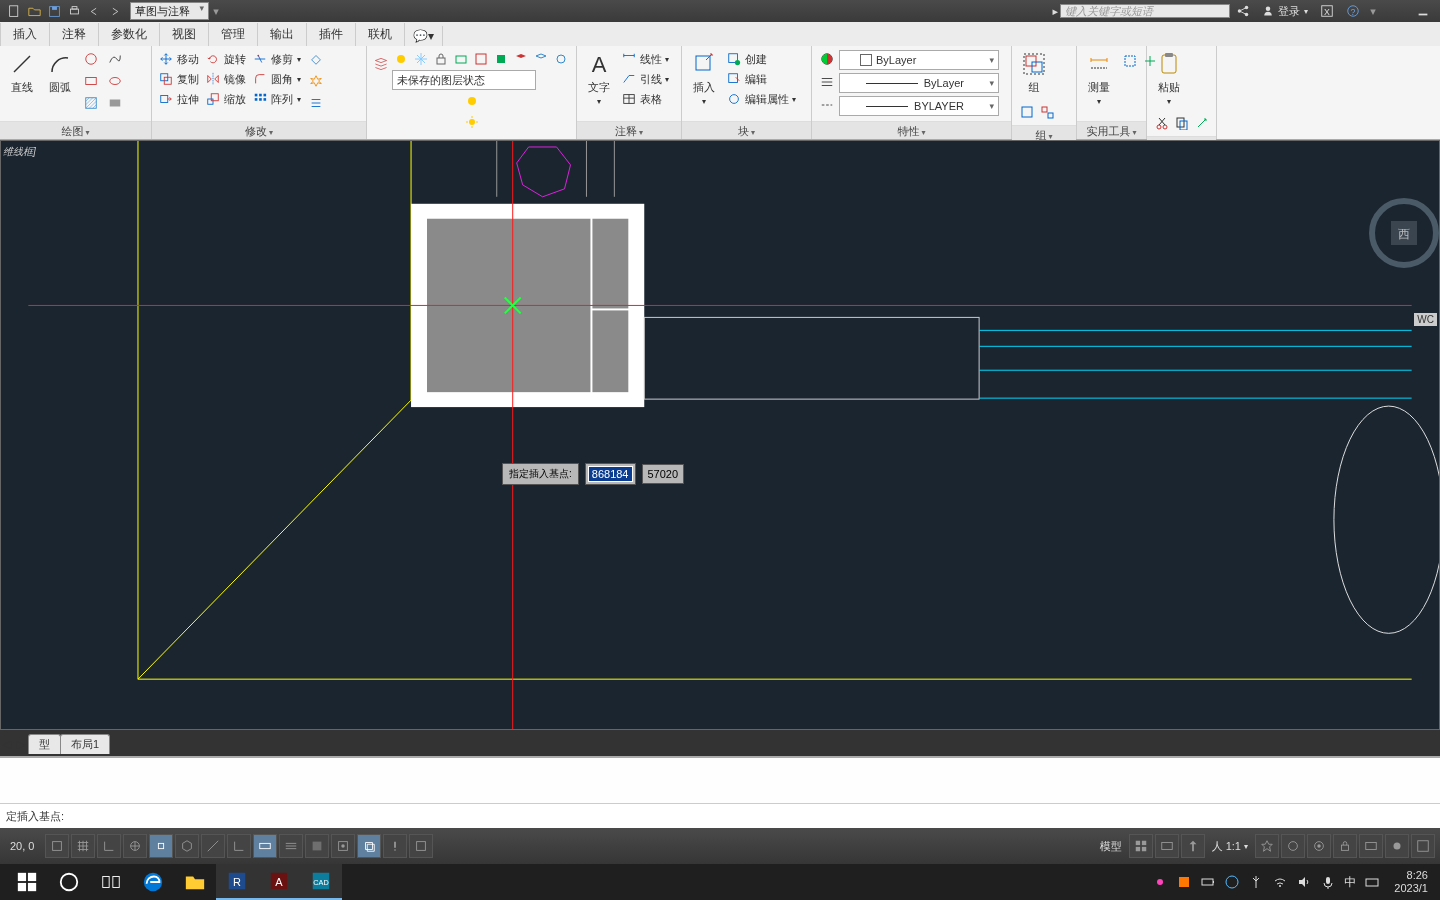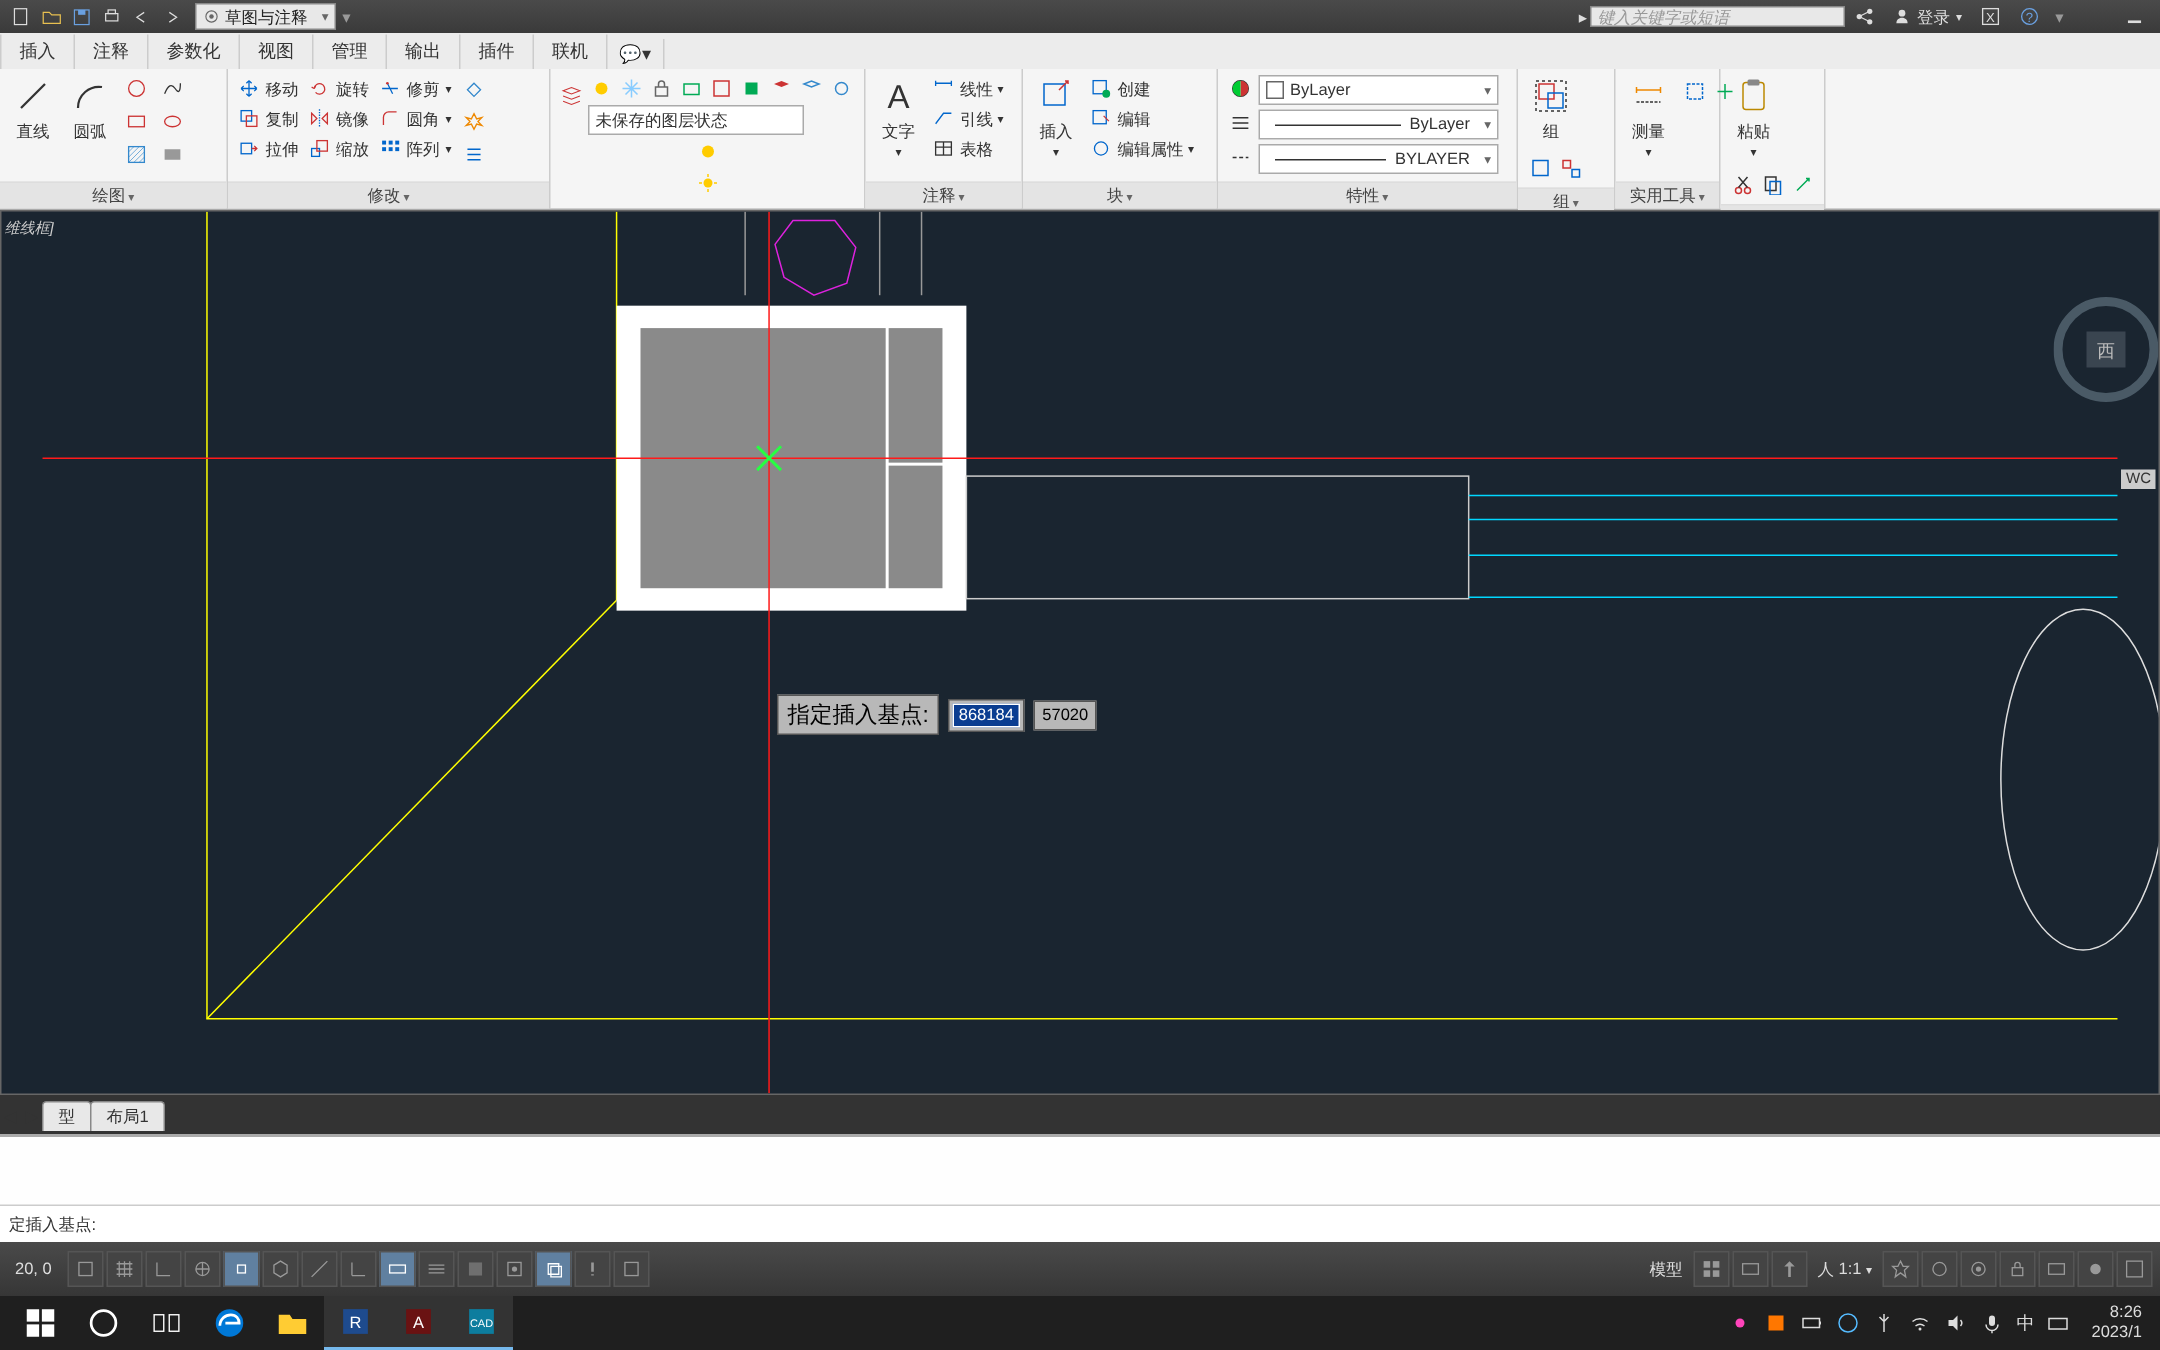--- a/index.html
+++ b/index.html
@@ -2,21 +2,21 @@
 <html><head>
 <meta charset="utf-8">
 <style>
 * { margin:0; padding:0; box-sizing:border-box; font-family:"Microsoft YaHei",Arial,sans-serif; }
 body { width:1440px; height:900px; overflow:hidden; background:#333; color:#333; font-size:11px; position:relative; }
 
 
 .titlebar { height:22px; background:linear-gradient(#4a4a4a,#3a3a3a); display:flex; align-items:center; padding:0 4px; }
 .titlebar .qat-btn { width:18px; height:18px; margin:0 1px; display:flex; align-items:center; justify-content:center; cursor:pointer; }
 .titlebar .qat-btn svg { width:13px; height:13px; }
-.titlebar .ws-dd { background:#e8e8e8; border:1px solid #888; height:18px; padding:0 18px 0 4px; margin-left:6px; font-size:11px; color:#222; display:flex; align-items:center; position:relative; }
+.titlebar .ws-dd { background:#e8e8e8; border:1px solid #888; height:18px; padding:0 18px 0 4px; margin-left:6px; font-size:11px; color:#222; display:flex; align-items:center; position:relative;flex-direction:column; }
 .titlebar .ws-dd::after { content:"▾"; position:absolute; right:4px; font-size:9px; color:#666; }
 .titlebar .ws-dd svg { width:12px; height:12px; margin-right:3px; }
 .titlebar .spacer { flex:1; }
 .titlebar .search { background:#e8e8e8; border:1px solid #888; height:14px; width:170px; padding:0 4px; font-size:11px; color:#999; font-style:italic; display:flex; align-items:center; }
 .titlebar .login { display:flex; align-items:center; color:#ddd; font-size:11px; padding:0 6px; gap:4px; }
 .titlebar .login svg { width:12px; height:12px; }
 .titlebar .tb-ico { width:22px; height:18px; margin:0 2px; display:flex; align-items:center; justify-content:center; }
 .titlebar .tb-ico svg { width:14px; height:14px; }
 
 
@@ -36,36 +36,36 @@
 .bigbtn .ico svg { width:24px; height:24px; }
 .bigbtn .lbl { font-size:11px; color:#333; white-space:nowrap; }
 .smallrow { display:flex; align-items:center; gap:3px; cursor:pointer; padding:1px 0; }
 .smallrow .ico { width:16px; height:16px; display:flex; align-items:center; justify-content:center; }
 .smallrow .ico svg { width:14px; height:14px; }
 .smallrow .lbl { font-size:11px; color:#333; white-space:nowrap; }
 .vcol { display:flex; flex-direction:column; gap:2px; }
 .mini-ico { width:18px; height:18px; display:flex; align-items:center; justify-content:center; cursor:pointer; }
 .mini-ico svg { width:14px; height:14px; }
 .layer-dd { background:#fff; border:1px solid #aaa; width:144px; height:20px; display:flex; align-items:center; padding:0 4px; font-size:11px; margin-top:2px; }
-.prop-dd { background:#fff; border:1px solid #aaa; width:160px; height:20px; display:flex; align-items:center; padding:0 4px; font-size:11px; position:relative; }
+.prop-dd { background:#fff; border:1px solid #aaa; width:160px; height:20px; display:flex; align-items:center; padding:0 20px; font-size:11px; position:relative; }
 .prop-dd::after { content:"▾"; position:absolute; right:4px; font-size:9px; color:#666; }
 .prop-dd .sw { width:12px; height:12px; border:1px solid #666; margin-right:4px; }
 .prop-dd .lwline { flex:1; height:1px; background:#333; margin:0 6px; }
 .prop-dd .lbl { margin-left:auto; margin-right:14px; }
 
 
 .canvas-wrap { position:absolute; left:0; right:0; top:140px; bottom:170px; background:#1a2530; border:1px solid #666; overflow:hidden; }
 .canvas-tag { position:absolute; top:4px; left:2px; color:#ccc; font-size:10px;font-style:italic; }
 .canvas-svg { width:100%; height:100%; }
 .wcs-tag { position:absolute; right:2px; top:172px; background:#ccc; color:#333; font-size:10px; padding:1px 3px; }
 .nav-cube { position:absolute; right:0px; top:50px; width:70px; height:85px; }
 
 
 .dyn { position:absolute; left:501px; top:322px; display:flex; gap:6px; align-items:center; }
-.dyn .prompt { background:#b8b8b8; border:1px solid #555; padding:3px 6px; font-size:15px; color:#000;margin-left:16px; }
+.dyn .prompt { background:#b8b8b8; border:1px solid #555; padding:3px 6px; font-size:10px; color:#000; }
 .dyn .inp { background:#b8b8b8; border:1px solid #555; padding:2px; display:flex; }
 .dyn .inp span { background:#0a3d91; color:#fff; padding:1px 3px; font-size:11px; border:1px solid #fff; }
 .dyn .inp2 span { background:transparent; color:#000; border:none; padding:1px 3px; }
 
 
 .model-tabs { position:absolute; left:0; bottom:144px; height:24px; display:flex; align-items:center; background:transparent; }
 .model-tabs .mtab { background:#e8e8e8; border:1px solid #888; border-bottom:none; padding:2px 10px; font-size:11px; margin-right:-1px; cursor:pointer; border-radius:3px 3px 0 0; }
 .model-tabs .nav-arr { width:14px; height:14px; cursor:pointer; display:flex; align-items:center; justify-content:center; font-size:11px; }
 
 

